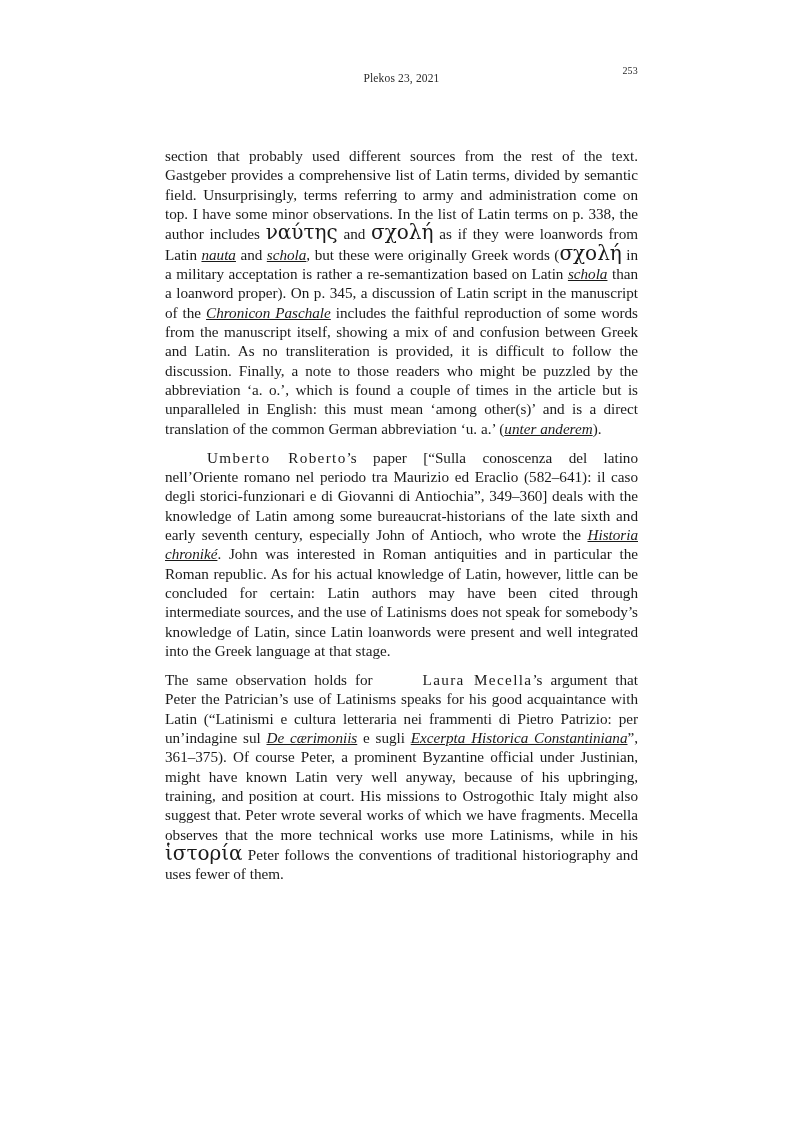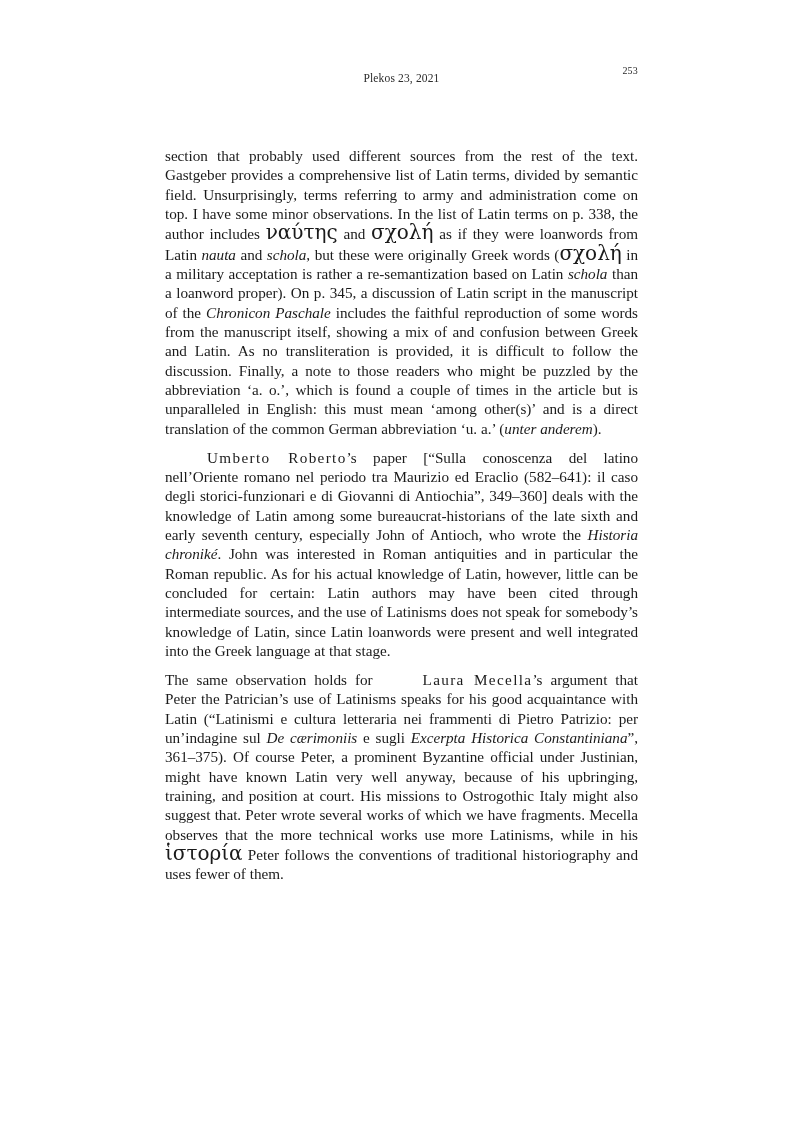--- a/index.html
+++ b/index.html
@@ -59,21 +59,21 @@
     padding: 0;
     font-size: 15.2px;
     line-height: 19.35px;
     text-align: justify;
     text-justify: inter-word;
     hyphens: none;
     letter-spacing: -0.02px;
     word-spacing: 0.1px;
   }
   p.para:last-child { margin-bottom: 0; }
-  i, .it { font-style: italic; }
+  i, .it { font-style: italic; text-decoration: underline; }
   .sp {
     letter-spacing: 1.35px;
     margin-left: 42px;
   }
   .grk {
     font-family: "DejaVu Serif", "Liberation Serif", serif;
     font-size: 20px;
   }
 </style>
 </head>

